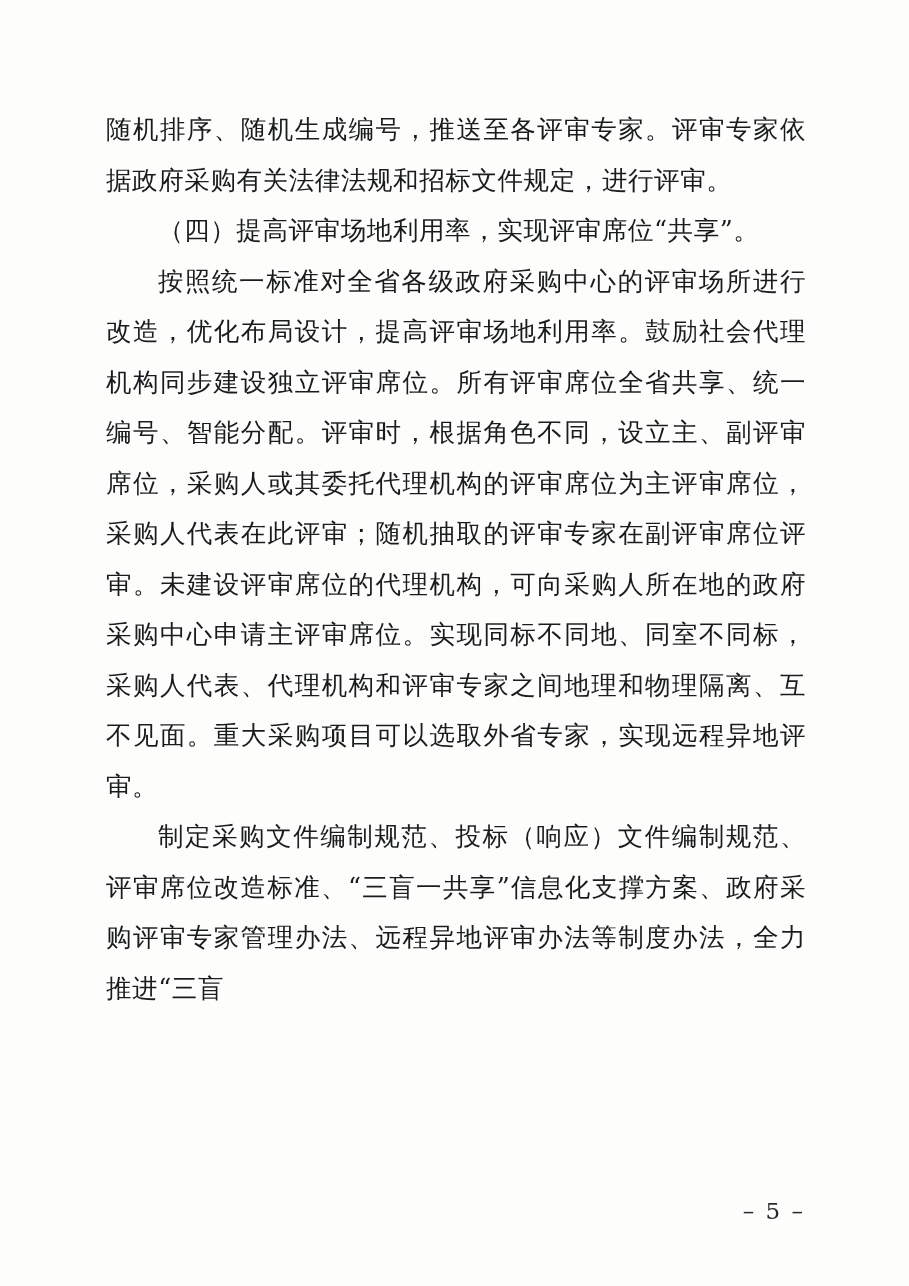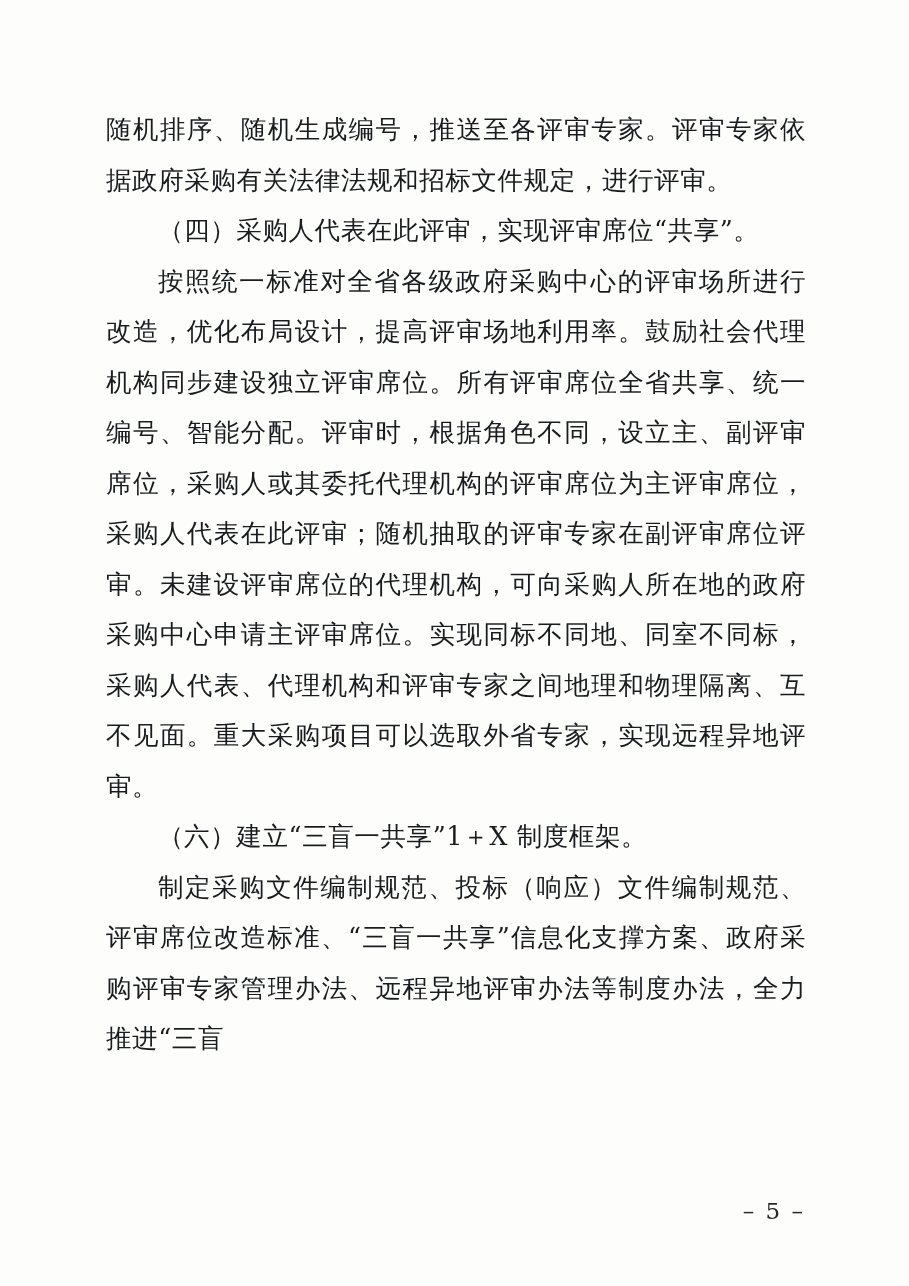--- a/index.html
+++ b/index.html
@@ -43,19 +43,18 @@
     letter-spacing: 2px;
     font-family: "DejaVu Serif", "Liberation Serif", serif;
   }
 </style>
 </head>
 <body>
 
 <div class="page">
   <div class="content">
     <p class="body-para">随机排序、随机生成编号，推送至各评审专家。评审专家依据政府采购有关法律法规和招标文件规定，进行评审。</p>
-    <p class="indent">（四）采购人代表在此评审，实现评审席位“共享”。</p>
+    <p class="indent">（四）提高评审场地利用率，实现评审席位“共享”。</p>
     <p class="indent">按照统一标准对全省各级政府采购中心的评审场所进行改造，优化布局设计，提高评审场地利用率。鼓励社会代理机构同步建设独立评审席位。所有评审席位全省共享、统一编号、智能分配。评审时，根据角色不同，设立主、副评审席位，采购人或其委托代理机构的评审席位为主评审席位，采购人代表在此评审；随机抽取的评审专家在副评审席位评审。未建设评审席位的代理机构，可向采购人所在地的政府采购中心申请主评审席位。实现同标不同地、同室不同标，采购人代表、代理机构和评审专家之间地理和物理隔离、互不见面。重大采购项目可以选取外省专家，实现远程异地评审。</p>
-    <p class="indent">（六）建立“三盲一共享”1＋X 制度框架。</p>
     <p class="indent">制定采购文件编制规范、投标（响应）文件编制规范、评审席位改造标准、“三盲一共享”信息化支撑方案、政府采购评审专家管理办法、远程异地评审办法等制度办法，全力推进“三盲</p>
   </div>
   <div class="footer">– 5 –</div>
 </div>
 
 </body></html>

